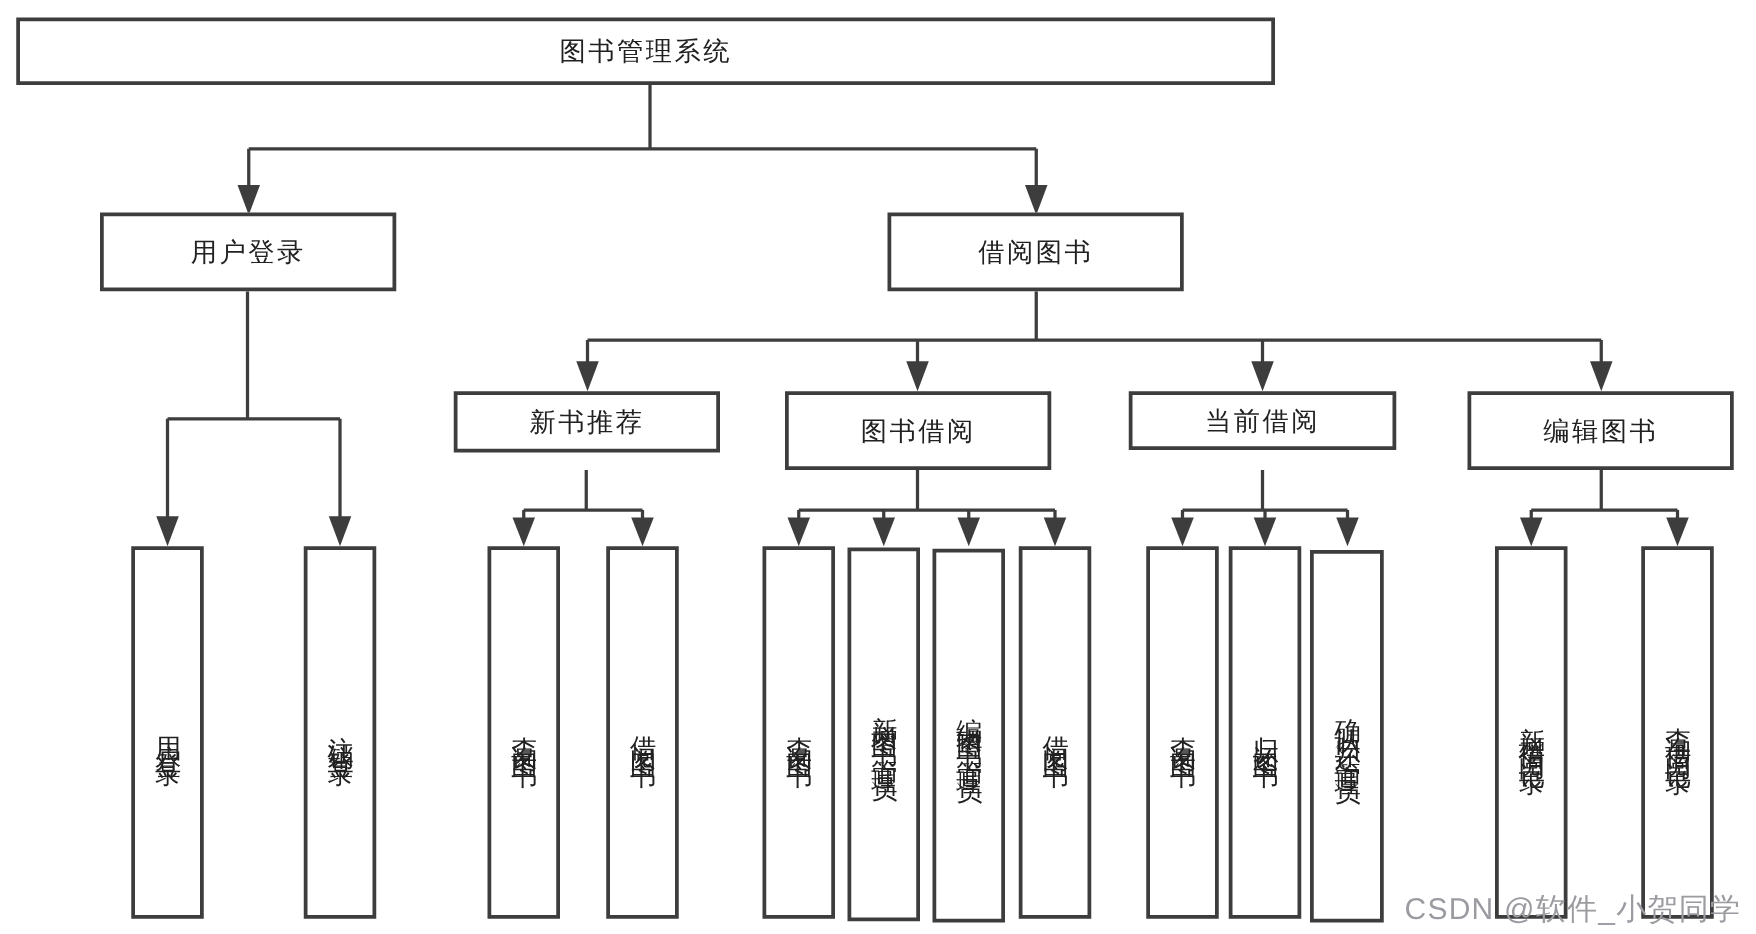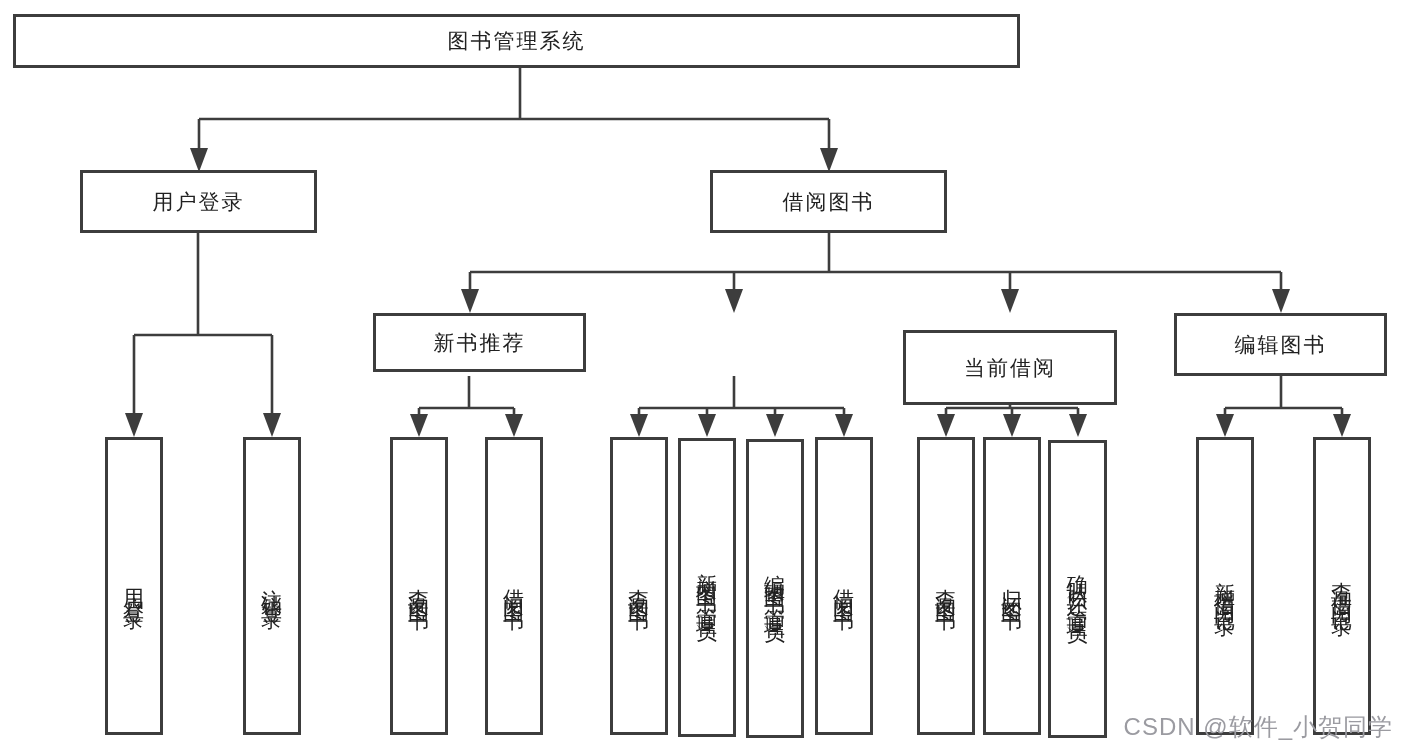--- a/index.html
+++ b/index.html
@@ -120,24 +120,27 @@
     <span>图书管理系统</span>
   </div>
 
   <div class="box h" style="left:80px;top:170px;width:237px;height:63px">
     <span>用户登录</span>
   </div>
   <div class="box h" style="left:710px;top:170px;width:237px;height:63px">
     <span>借阅图书</span>
   </div>
 
-  <div class="box h" style="left:373px;top:313px;width:213px;height:59px">
+  <div class="box h" style="left:363px;top:313px;width:213px;height:49px">
     <span>新书推荐</span>
   </div>
-  <div class="box h" style="left:903px;top:330px;width:214px;height:75px">
+  <div class="box h" style="left:628px;top:313px;width:213px;height:63px">
+    <span>图书借阅</span>
+  </div>
+  <div class="box h" style="left:903px;top:313px;width:214px;height:47px">
     <span>当前借阅</span>
   </div>
   <div class="box h" style="left:1174px;top:313px;width:213px;height:63px">
     <span>编辑图书</span>
   </div>
 
   <div class="box v" style="left:105px;top:437px;width:58px;height:298px">
     <span>用户登录</span>
   </div>
   <div class="box v" style="left:243px;top:437px;width:58px;height:298px">

